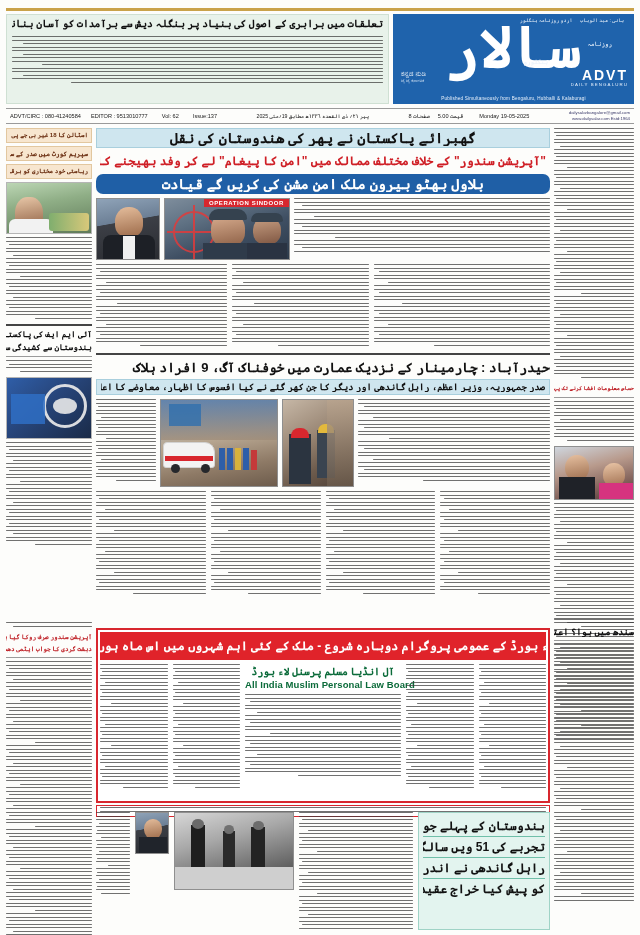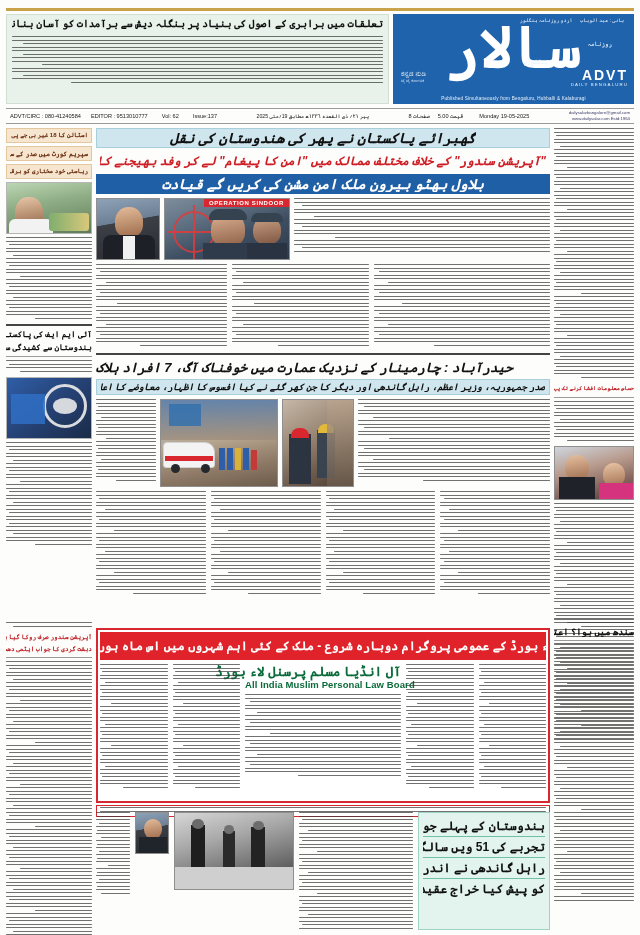--- a/index.html
+++ b/index.html
@@ -171,27 +171,28 @@
 
   .band-lite {
     background: #cfe6ef;
     border: 1px solid #a9cfdd;
     padding: 2px 4px;
   }
   .band-blue {
     background: #1f5fa6;
     color: #fff;
     padding: 2px 4px;
+    border-radius: 7px;
   }
   .band-white { padding: 2px 4px; }
 
   .big-hl {
-    direction: rtl; text-align: left;
+    direction: rtl; text-align: right;
     font-weight: bold; color: #111;
-    white-space: nowrap; overflow: hidden; font-style: italic;
+    white-space: nowrap; overflow: hidden;
   }
   .big-hl.red { color: #cf1f26; }
   .big-hl.white { color: #fff; }
 
   .photo {
     background: #b9b9b9; border: 1px solid #8f8f8f;
     position: relative; overflow: hidden;
   }
   .op-banner {
     position: absolute; right: 0; top: 0;
@@ -242,21 +243,21 @@
     font-size: 12px; font-weight: bold;
     white-space: nowrap; overflow: hidden;
     padding: 0 4px;
   }
   .aimplb-logo {
     text-align: center;
   }
   .aimplb-logo .urdu {
     direction: rtl;
     color: #0b6b3a;
-    font-size: 13px; font-weight: bold;
+    font-size: 10px; font-weight: bold;
     line-height: 15px;
     white-space: nowrap;
   }
   .aimplb-logo .latin {
     color: #0b6b3a;
     font-size: 9.5px; font-weight: bold;
     letter-spacing: .1px;
     line-height: 11px;
     white-space: nowrap;
   }
@@ -684,21 +685,21 @@
           <div class="ln s1"></div>
         <div class="ln s2"></div>
           <div class="ln s1"></div>
           <div class="ln s1"></div>
           <div class="ln s5"></div>
       </div>
     </div>
 
     <div style="margin-top:5px">
       <div class="rule thick"></div>
-      <div class="big-hl" style="font-size:13px;padding:2px 0">حیدرآباد : چارمینار کے نزدیک عمارت میں خوفناک آگ، 7 افراد ہلاک</div>
+      <div class="big-hl" style="font-size:13px;padding:2px 0">حیدرآباد : چارمینار کے نزدیک عمارت میں خوفناک آگ، 9 افراد ہلاک</div>
       <div class="band-lite" style="height:16px;display:flex;align-items:center;justify-content:center;margin-top:2px">
         <div class="big-hl" style="font-size:9px">صدر جمہوریہ، وزیر اعظم، راہل گاندھی اور دیگر کا جن کھر گئے نے کیا افسوس کا اظہار، معاوضے کا اعلان</div>
       </div>
     </div>
 
     <div style="display:flex;gap:4px;margin-top:4px">
       <div style="width:60px" class="urdu-lines tight">
         <div class="ln s1"></div>
           <div class="ln s1"></div>
           <div class="ln s2"></div>

